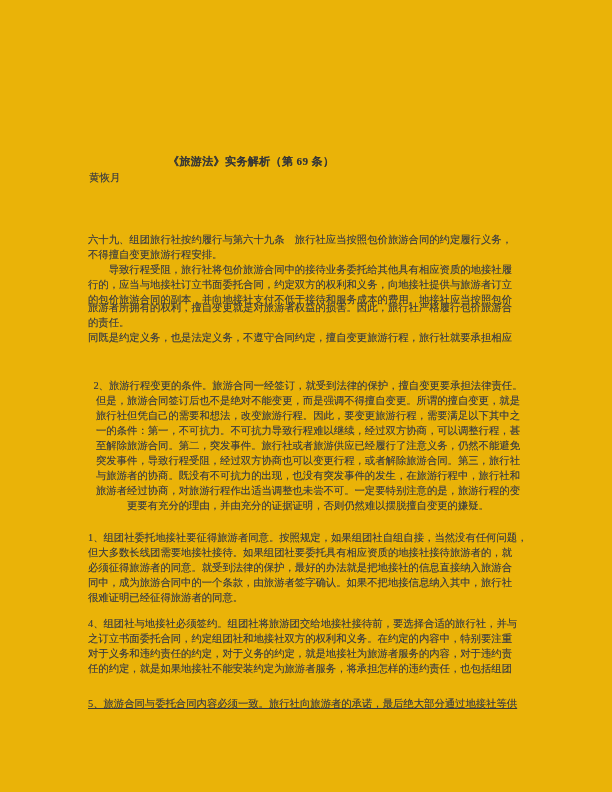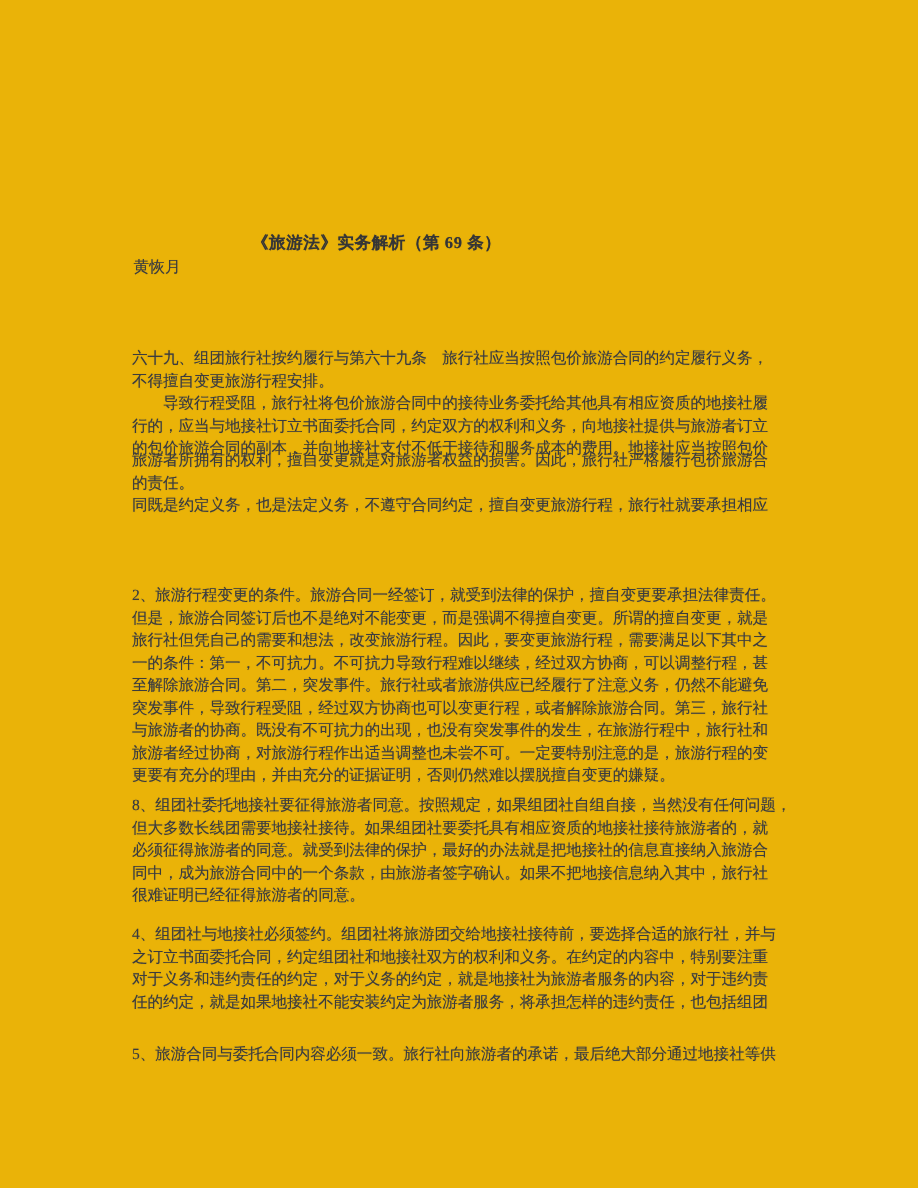--- a/index.html
+++ b/index.html
@@ -71,41 +71,41 @@
         <div class="line">不得擅自变更旅游行程安排。</div>
         <div class="line">　　导致行程受阻，旅行社将包价旅游合同中的接待业务委托给其他具有相应资质的地接社履</div>
         <div class="line">行的，应当与地接社订立书面委托合同，约定双方的权利和义务，向地接社提供与旅游者订立</div>
         <div class="line">的包价旅游合同的副本，并向地接社支付不低于接待和服务成本的费用。地接社应当按照包价</div>
       </div>
       <div class="paragraph" style="top: 300px;">
         <div class="line">旅游者所拥有的权利，擅自变更就是对旅游者权益的损害。因此，旅行社严格履行包价旅游合</div>
         <div class="line">的责任。</div>
         <div class="line">同既是约定义务，也是法定义务，不遵守合同约定，擅自变更旅游行程，旅行社就要承担相应</div>
       </div>
-      <div class="paragraph" style="top: 390px;">
+      <div class="paragraph" style="top: 378px; text-align: center;">
         <div class="line">2、旅游行程变更的条件。旅游合同一经签订，就受到法律的保护，擅自变更要承担法律责任。</div>
         <div class="line">但是，旅游合同签订后也不是绝对不能变更，而是强调不得擅自变更。所谓的擅自变更，就是</div>
         <div class="line">旅行社但凭自己的需要和想法，改变旅游行程。因此，要变更旅游行程，需要满足以下其中之</div>
         <div class="line">一的条件：第一，不可抗力。不可抗力导致行程难以继续，经过双方协商，可以调整行程，甚</div>
         <div class="line">至解除旅游合同。第二，突发事件。旅行社或者旅游供应已经履行了注意义务，仍然不能避免</div>
         <div class="line">突发事件，导致行程受阻，经过双方协商也可以变更行程，或者解除旅游合同。第三，旅行社</div>
         <div class="line">与旅游者的协商。既没有不可抗力的出现，也没有突发事件的发生，在旅游行程中，旅行社和</div>
         <div class="line">旅游者经过协商，对旅游行程作出适当调整也未尝不可。一定要特别注意的是，旅游行程的变</div>
         <div class="line">更要有充分的理由，并由充分的证据证明，否则仍然难以摆脱擅自变更的嫌疑。</div>
       </div>
       <div class="paragraph" style="top: 530px;">
-        <div class="line">8、组团社委托地接社要征得旅游者同意。按照规定，如果组团社自组自接，当然没有任何问题，</div>
+        <div class="line">1、组团社委托地接社要征得旅游者同意。按照规定，如果组团社自组自接，当然没有任何问题，</div>
         <div class="line">但大多数长线团需要地接社接待。如果组团社要委托具有相应资质的地接社接待旅游者的，就</div>
         <div class="line">必须征得旅游者的同意。就受到法律的保护，最好的办法就是把地接社的信息直接纳入旅游合</div>
         <div class="line">同中，成为旅游合同中的一个条款，由旅游者签字确认。如果不把地接信息纳入其中，旅行社</div>
         <div class="line">很难证明已经征得旅游者的同意。</div>
       </div>
       <div class="paragraph" style="top: 616px;">
         <div class="line">4、组团社与地接社必须签约。组团社将旅游团交给地接社接待前，要选择合适的旅行社，并与</div>
         <div class="line">之订立书面委托合同，约定组团社和地接社双方的权利和义务。在约定的内容中，特别要注重</div>
         <div class="line">对于义务和违约责任的约定，对于义务的约定，就是地接社为旅游者服务的内容，对于违约责</div>
         <div class="line">任的约定，就是如果地接社不能安装约定为旅游者服务，将承担怎样的违约责任，也包括组团</div>
       </div>
-      <div class="paragraph" style="top: 696px;">
+      <div class="paragraph" style="top: 696px; text-decoration: underline;">
         <div class="line">5、旅游合同与委托合同内容必须一致。旅行社向旅游者的承诺，最后绝大部分通过地接社等供</div>
       </div>
     </div>
 </div>
 
 </body></html>

